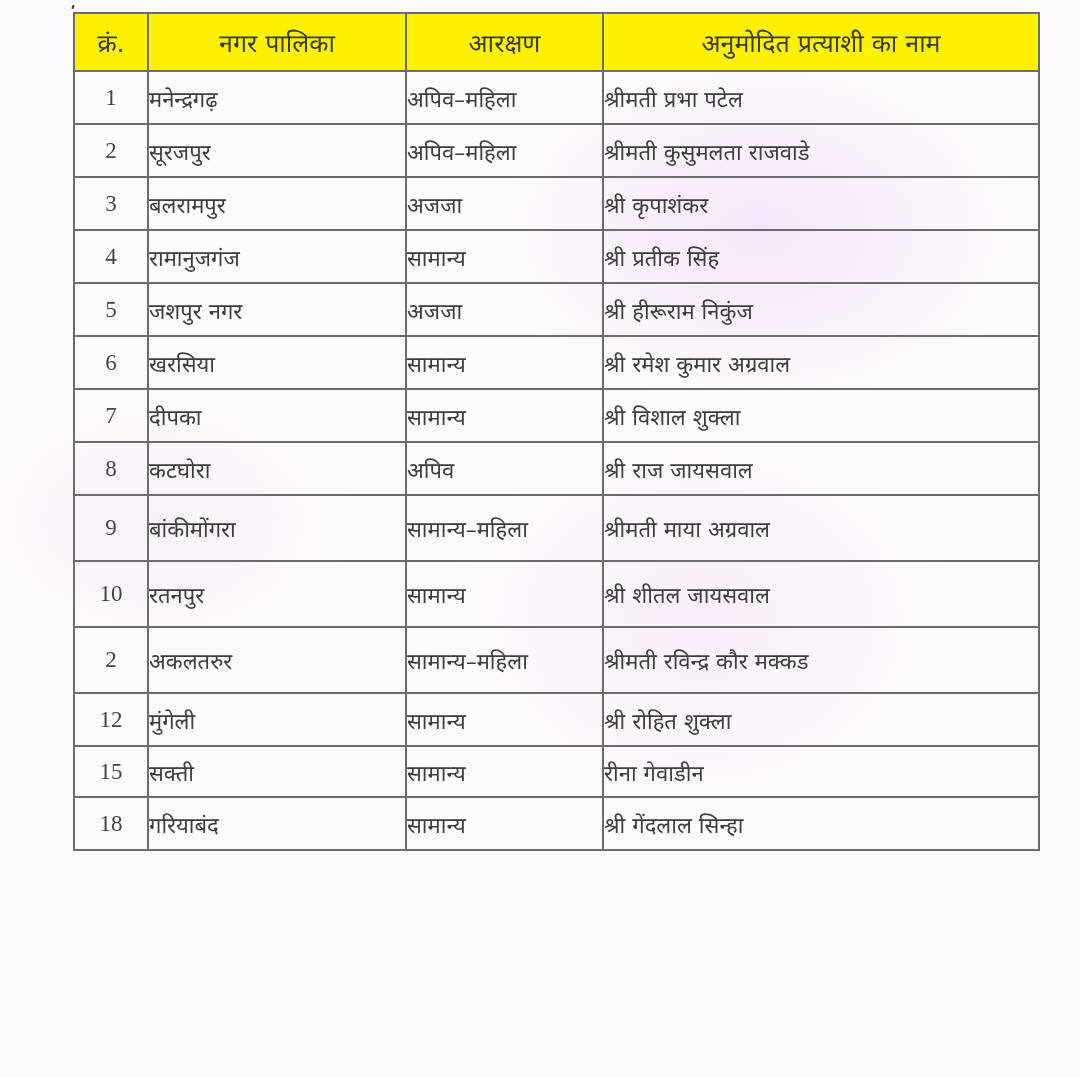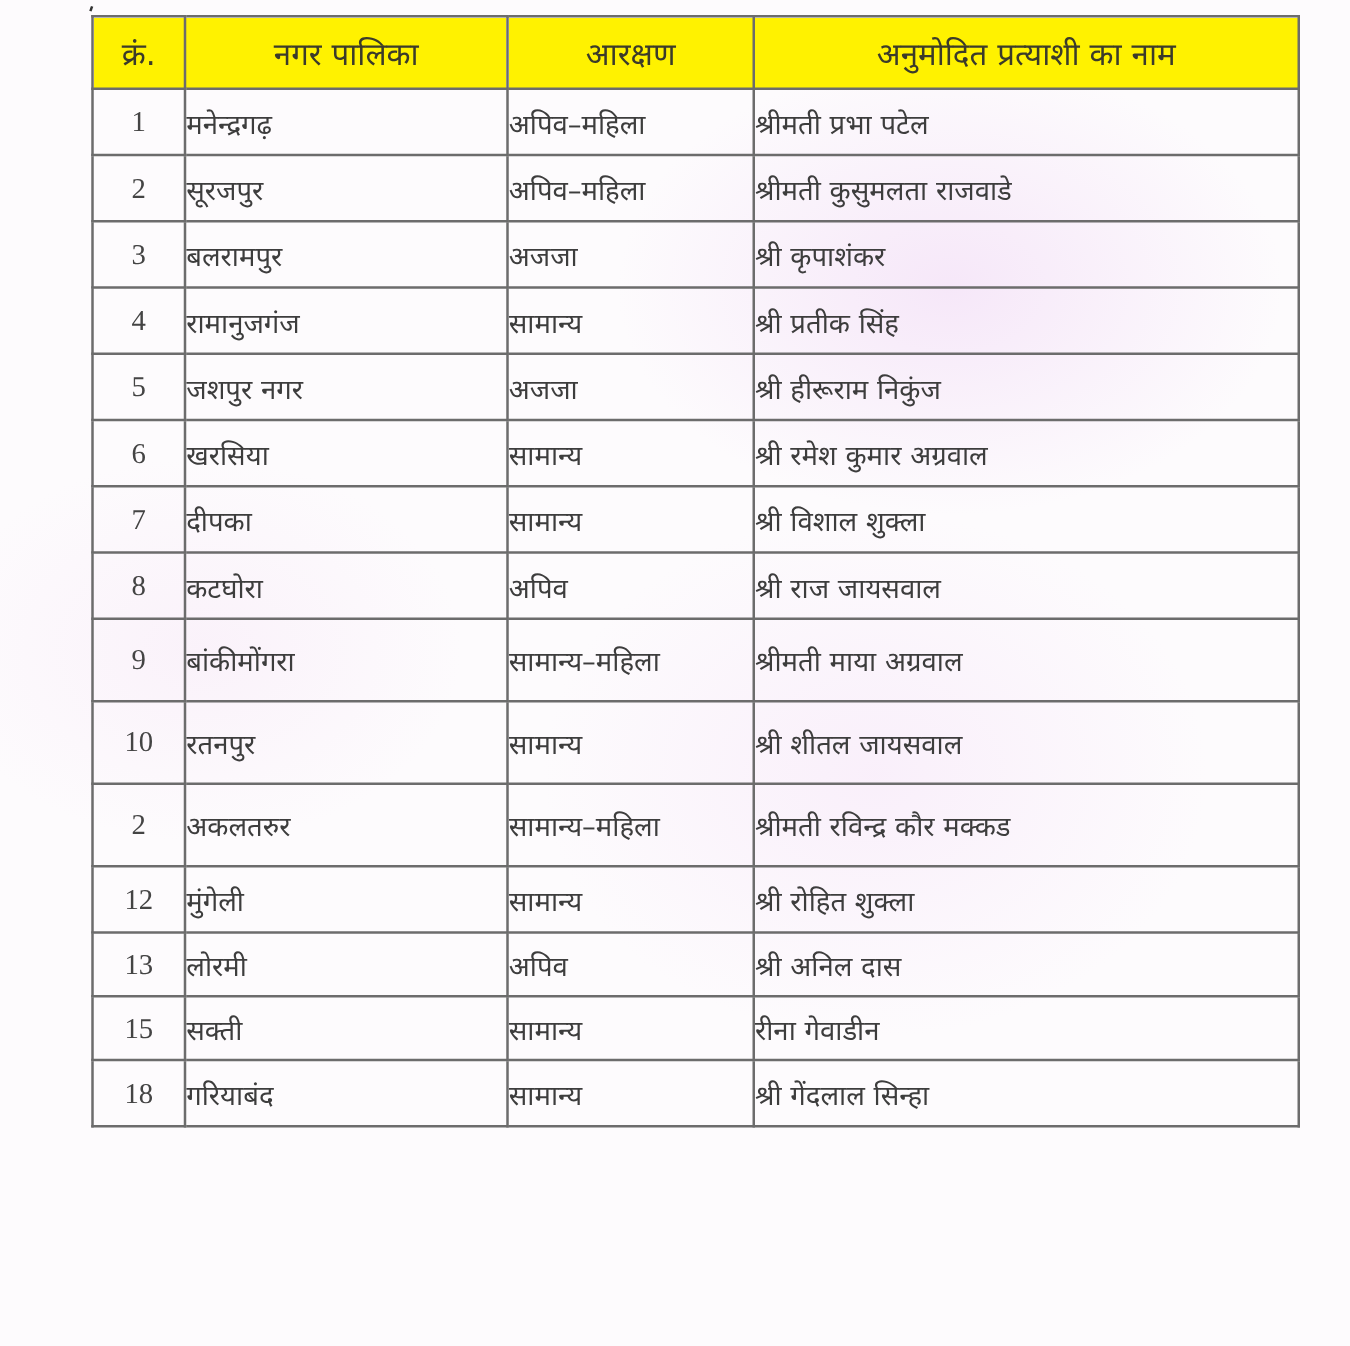--- a/index.html
+++ b/index.html
@@ -148,26 +148,20 @@
       <td class="txt">सामान्य–महिला</td>
       <td class="txt">श्रीमती रविन्द्र कौर मक्कड</td>
     </tr>
     <tr class="r-std">
       <td class="num">12</td>
       <td class="txt">मुंगेली</td>
       <td class="txt">सामान्य</td>
       <td class="txt">श्री रोहित शुक्ला</td>
     </tr>
     <tr class="r-sm">
-      <td class="num">13</td>
-      <td class="txt">लोरमी</td>
-      <td class="txt">अपिव</td>
-      <td class="txt">श्री अनिल दास</td>
-    </tr>
-    <tr class="r-sm">
       <td class="num">15</td>
       <td class="txt">सक्ती</td>
       <td class="txt">सामान्य</td>
       <td class="txt">रीना गेवाडीन</td>
     </tr>
     <tr class="r-std">
       <td class="num">18</td>
       <td class="txt">गरियाबंद</td>
       <td class="txt">सामान्य</td>
       <td class="txt">श्री गेंदलाल सिन्हा</td>

